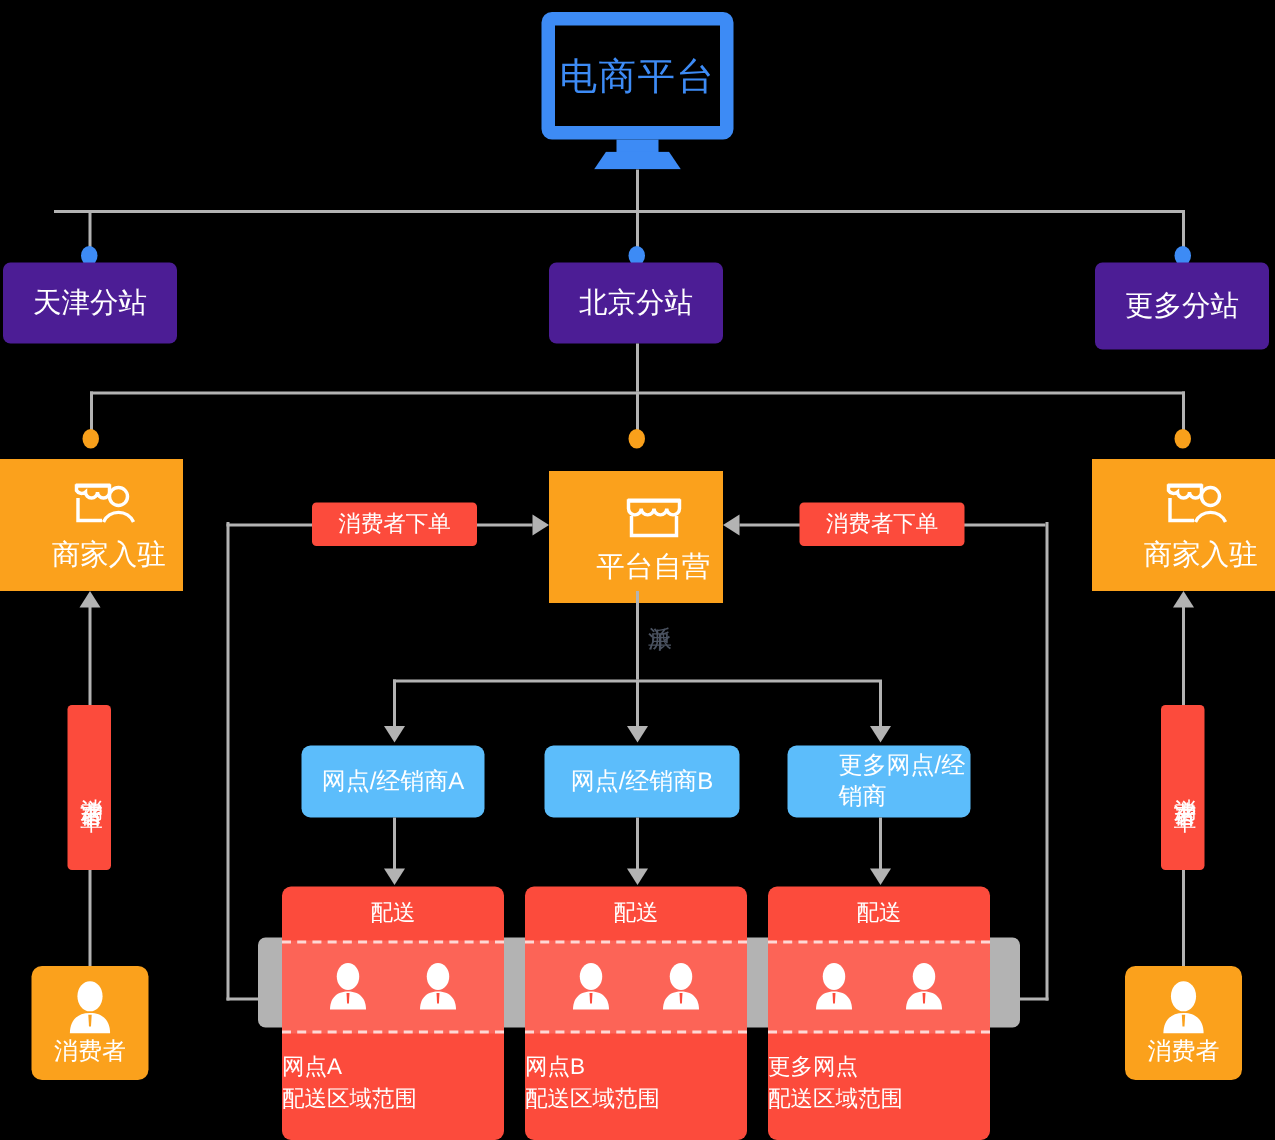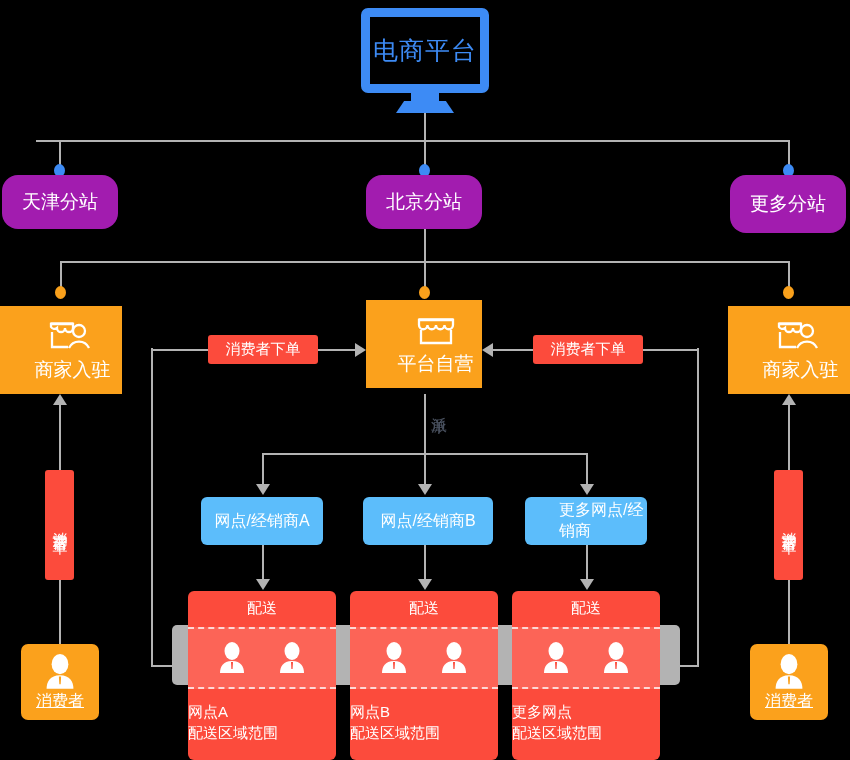--- a/index.html
+++ b/index.html
@@ -85,22 +85,22 @@
     background: #3d8bf5;
   }
   .monitor-base {
     position: absolute;
     background: #3d8bf5;
   }
 
   
   .sub-station {
     position: absolute;
-    background: #a21caf;
-    border-radius: 16px;
+    background: #4c1d95;
+    border-radius: 5px;
     color: #ffffff;
     font-size: 19px;
     display: flex;
     align-items: center;
     justify-content: center;
     box-sizing: border-box;
   }
 
   .orange-box {
     position: absolute;
@@ -125,21 +125,20 @@
     box-sizing: border-box;
     display: flex;
     flex-direction: column;
     align-items: center;
     justify-content: center;
     color: #ffffff;
   }
   .consumer-box .cb-label {
     font-size: 16px;
     margin-top: 0;
-    text-decoration: underline;
   }
 
   .node-box {
     position: absolute;
     background: #5cbdfb;
     border-radius: 6px;
     color: #ffffff;
     font-size: 16px;
     display: flex;
     align-items: center;
@@ -272,21 +271,21 @@
         <path d="M5 7 h22 v4 a4 4 0 0 1 -8 0 a4 4 0 0 1 -8 0 a4 4 0 0 1 -6 -1 z"></path>
         <path d="M4.5 6.5 h23"></path>
         <path d="M6 15 v15 h16"></path>
         <circle cx="33" cy="14" r="6"></circle>
         <path d="M23 31 a11 11 0 0 1 20 0"></path>
       </g>
     </svg>
     <span class="ob-label">商家入驻</span>
   </div>
 
-  <div class="orange-box" style="left:366px; top:300px; width:116px; height:88px;text-align:center;">
+  <div class="orange-box" style="left:366px; top:314px; width:116px; height:88px;text-align:center;">
     <svg width="48" height="36" viewBox="0 0 48 36">
       <g fill="none" stroke="#ffffff" stroke-width="2.3">
         <path d="M7 9 h34 v5 a4.2 4.2 0 0 1 -8.5 0 a4.2 4.2 0 0 1 -8.5 0 a4.2 4.2 0 0 1 -8.5 0 a4.2 4.2 0 0 1 -8.5 0 z"></path>
         <path d="M6.5 8.5 h35"></path>
         <path d="M9 19 v13 h30 v-13"></path>
       </g>
     </svg>
     <span class="ob-label">平台自营</span>
   </div>
 

